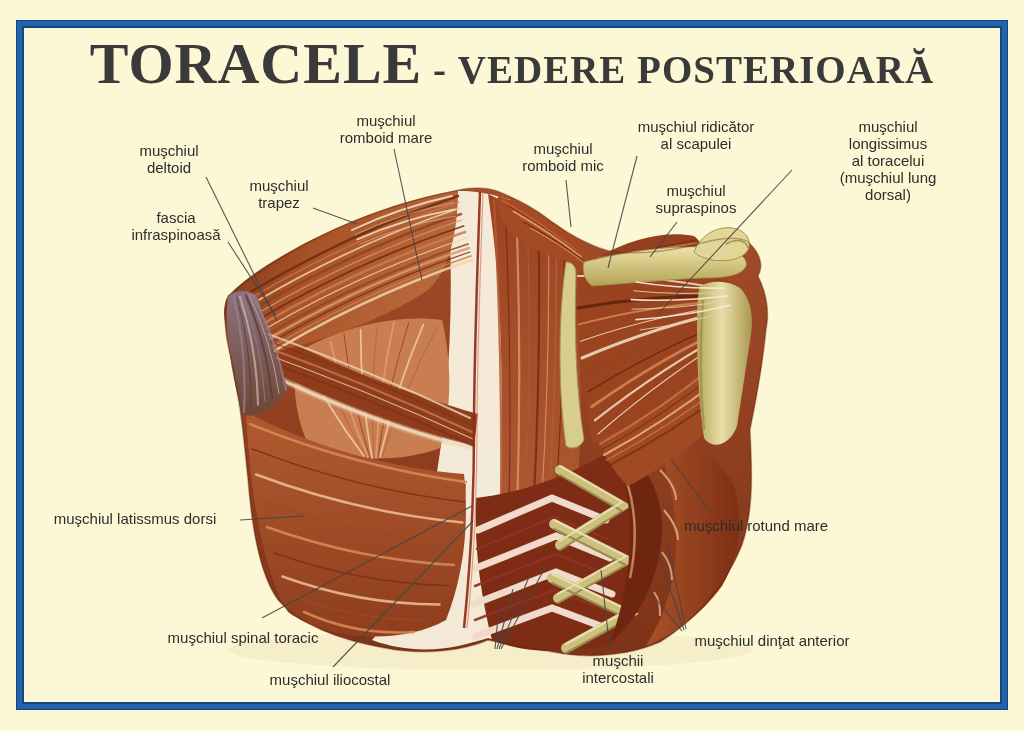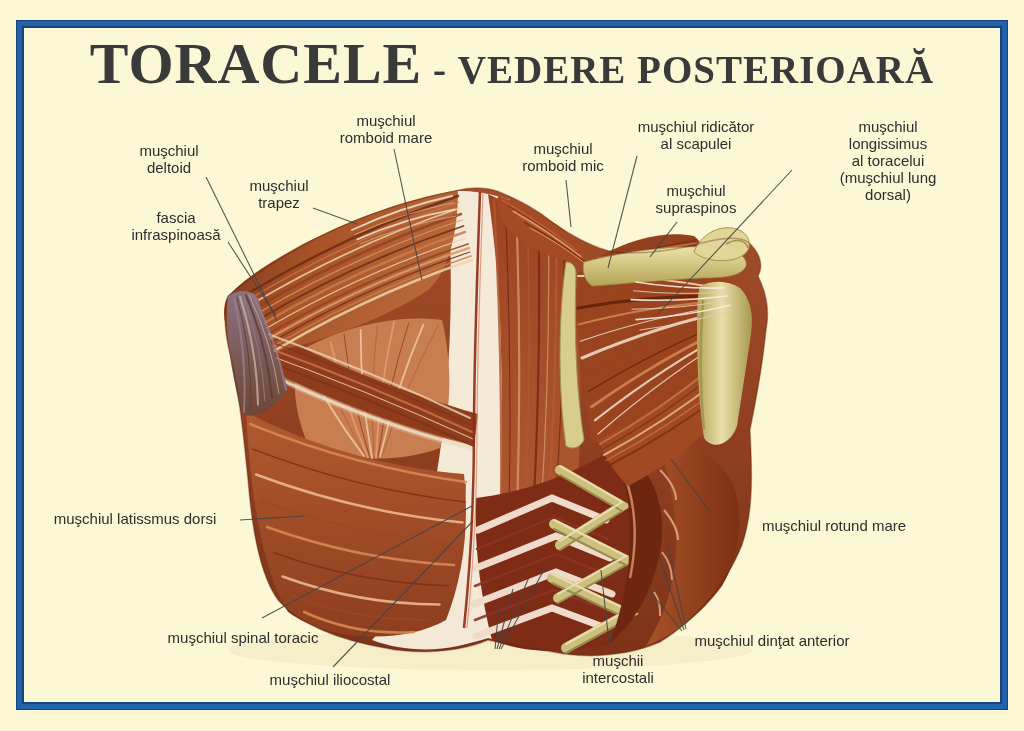--- a/index.html
+++ b/index.html
@@ -365,21 +365,21 @@
       <div class="lbl" style="left: 563px; top: 158px;">muşchiul
 romboid mic</div>
       <div class="lbl" style="left: 664px; top: 136px; margin-left: 32px;">muşchiul ridicător
 al scapulei</div>
       <div class="lbl" style="left: 696px; top: 200px;">muşchiul
 supraspinos</div>
       <div class="lbl" style="left: 888px; top: 161px;">muşchiul longissimus
 al toracelui
 (muşchiul lung dorsal)</div>
       <div class="lbl" style="left: 135px; top: 519px;">muşchiul latissmus dorsi</div>
-      <div class="lbl" style="left: 834px; top: 526px;">muşchiul rotund mare</div>
+      <div class="lbl" style="left: 756px; top: 526px;">muşchiul rotund mare</div>
       <div class="lbl" style="left: 243px; top: 638px;">muşchiul spinal toracic</div>
       <div class="lbl" style="left: 330px; top: 680px;">muşchiul iliocostal</div>
       <div class="lbl" style="left: 618px; top: 670px;">muşchii
 intercostali</div>
       <div class="lbl" style="left: 772px; top: 641px;">muşchiul dinţat anterior</div>
     </div>
 
   <div class="title">
     <span class="t1">TORACELE</span><span class="t2"> - </span><span class="t2">VEDERE POSTERIOARĂ</span>
   </div>

